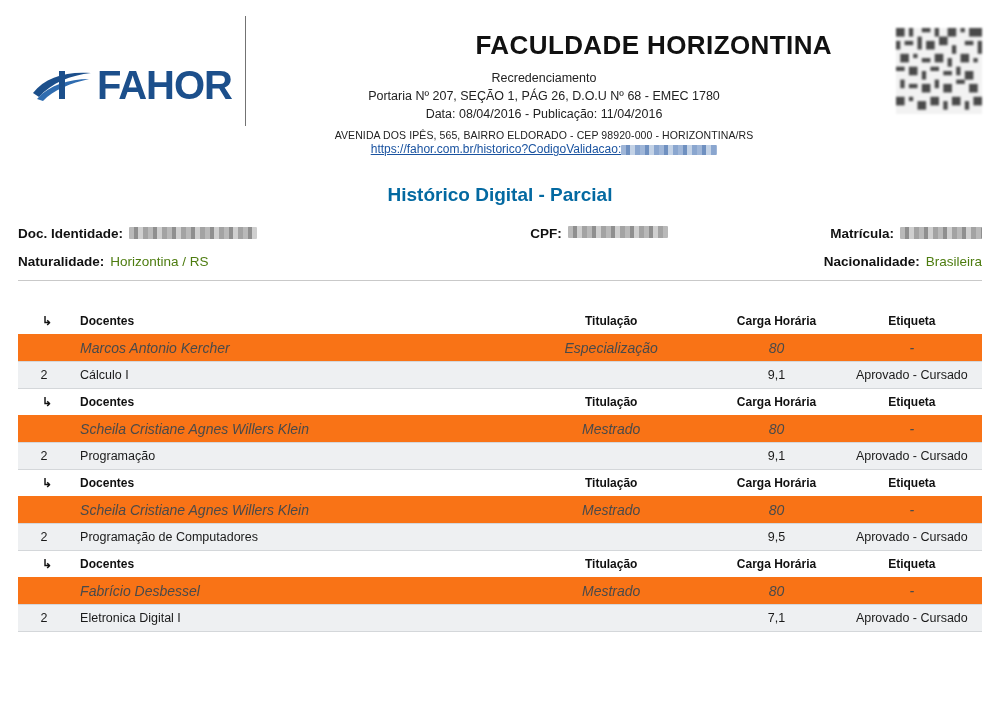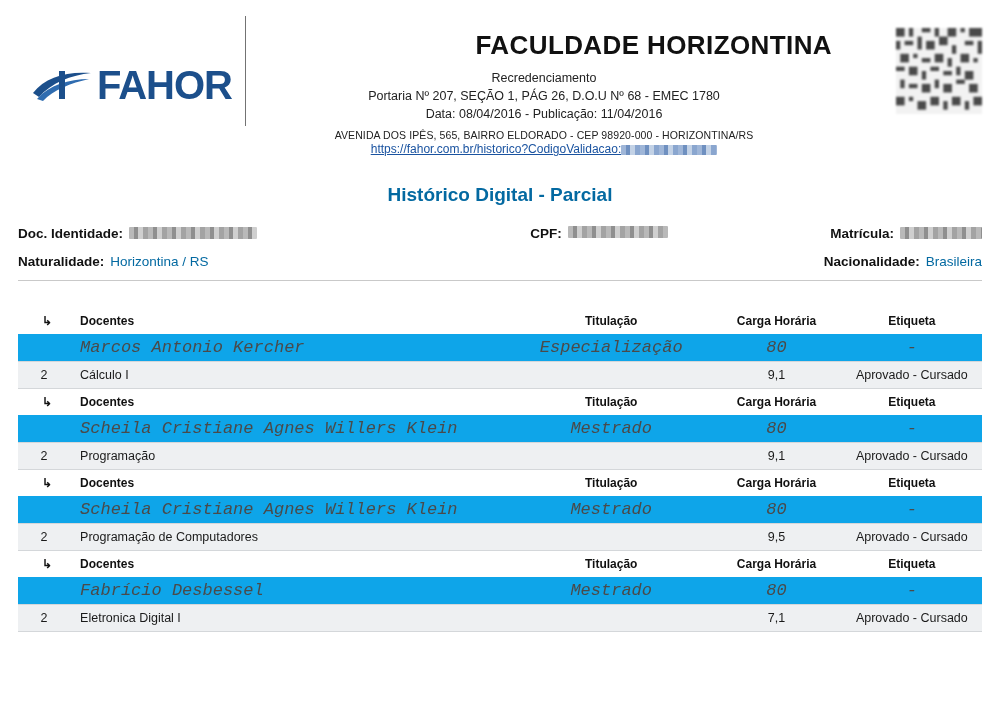--- a/index.html
+++ b/index.html
@@ -101,21 +101,21 @@
   .info-row {
     display: flex;
     align-items: center;
     margin-bottom: 10px;
     min-height: 18px;
   }
   .info-left { flex: 0 0 44%; display: flex; align-items: center; gap: 6px; }
   .info-mid { flex: 1 1 auto; display: flex; justify-content: flex-start; gap: 6px; padding-left: 40px;}
   .info-right { flex: 0 0 26%; display: flex; align-items: center; justify-content: flex-end; gap: 6px; }
   .lbl { font-weight: bold; color: #111; white-space: nowrap; }
-  .val { color: #0369a1; white-space: nowrap; }
+  .val { color: #4d7c0f; white-space: nowrap; }
   .divider {
     margin: 8px 18px 0 18px;
     border-bottom: 1px solid #c9c9c9;
   }
 
   
   .table-wrap { padding: 0 18px; margin-top: 26px; }
   table.hist {
     width: 100%;
     border-collapse: collapse;
@@ -135,23 +135,22 @@
     height: 27px;
     font-weight: bold;
     color: #111;
     font-size: 12px;
     background: #ffffff;
   }
   tr.teacher-row td {
     height: 27px;
     font-style: italic;
     color: #4a4a4a;
-    background: #0ea5e9;
-    font-size: 17px;
-    font-family: Liberation Mono, monospace;
+    background: #f97316;
+    font-size: 14px;
   }
 
   .c-sem { width: 52px; text-align: center; }
   .c-name { width: 440px; text-align: left; padding-left: 10px !important; }
   .c-tit { width: 200px; text-align: center; }
   .c-ch { width: 130px; text-align: center; }
   .c-et { width: 140px; text-align: center; }
 
   .arrow-cell { text-align: right; padding-right: 18px !important; color: #5b5b5b; font-size: 13px; }
   .sub-label { padding-left: 10px !important; }

